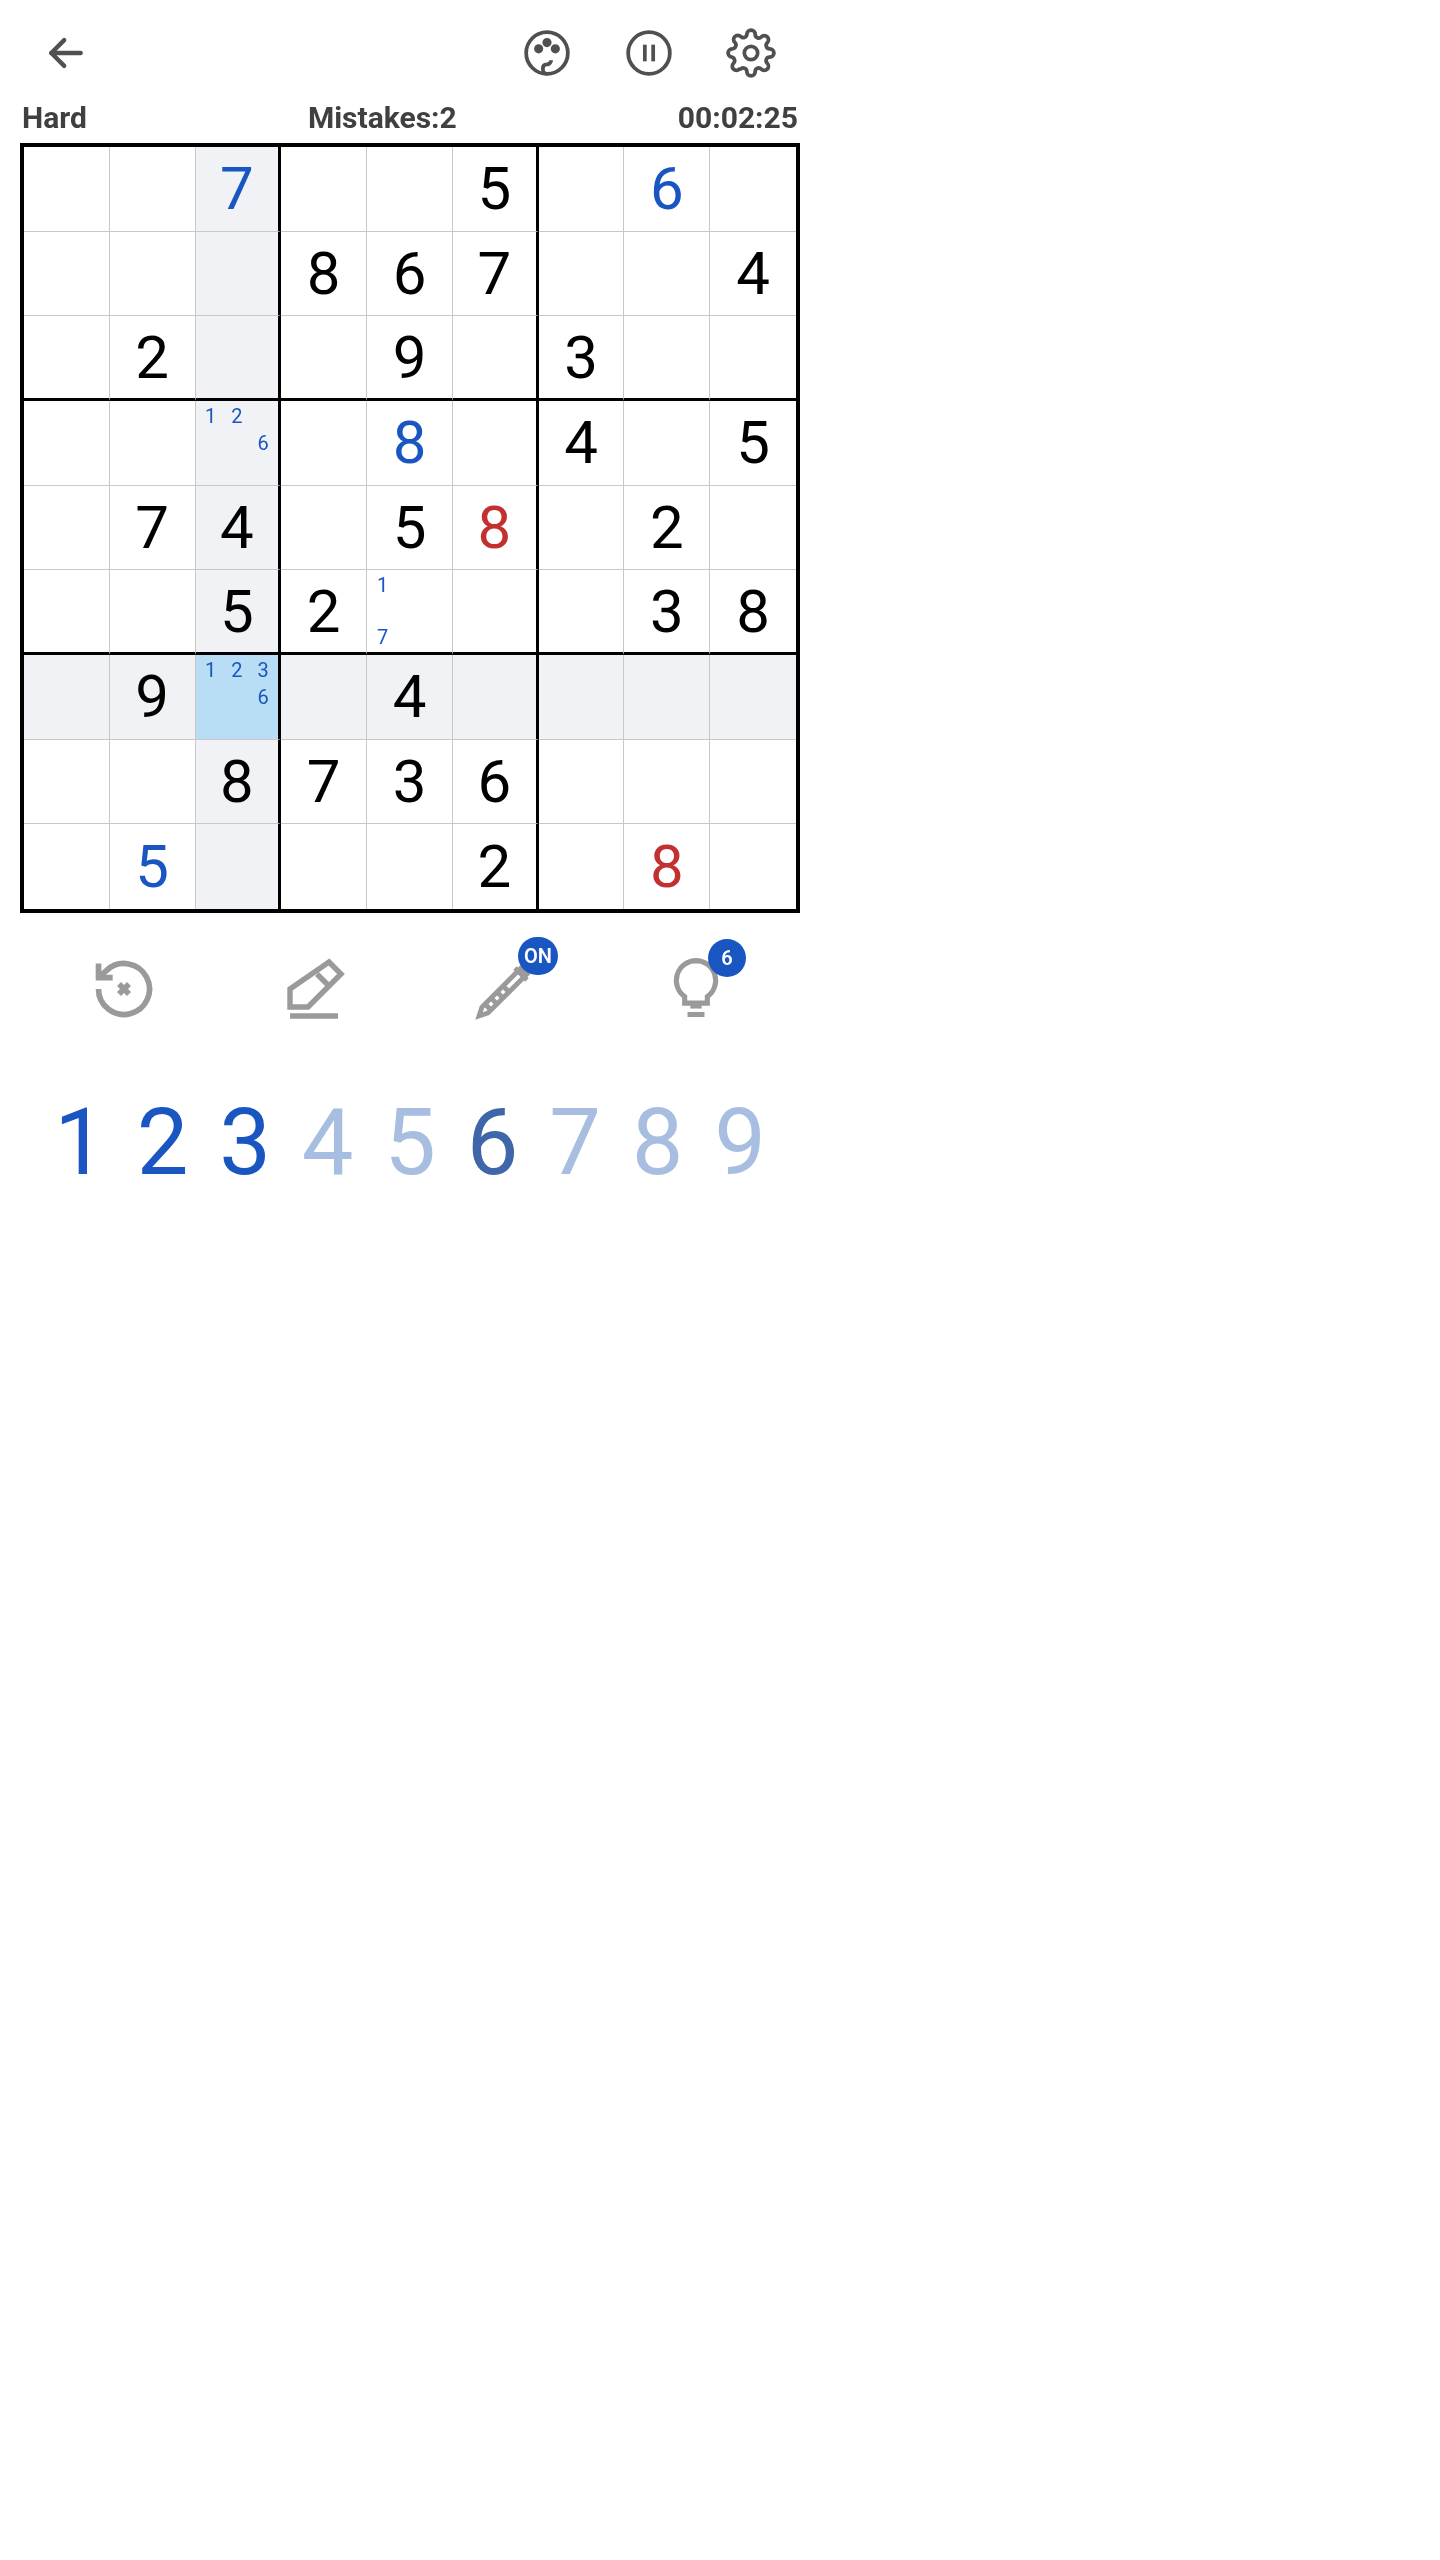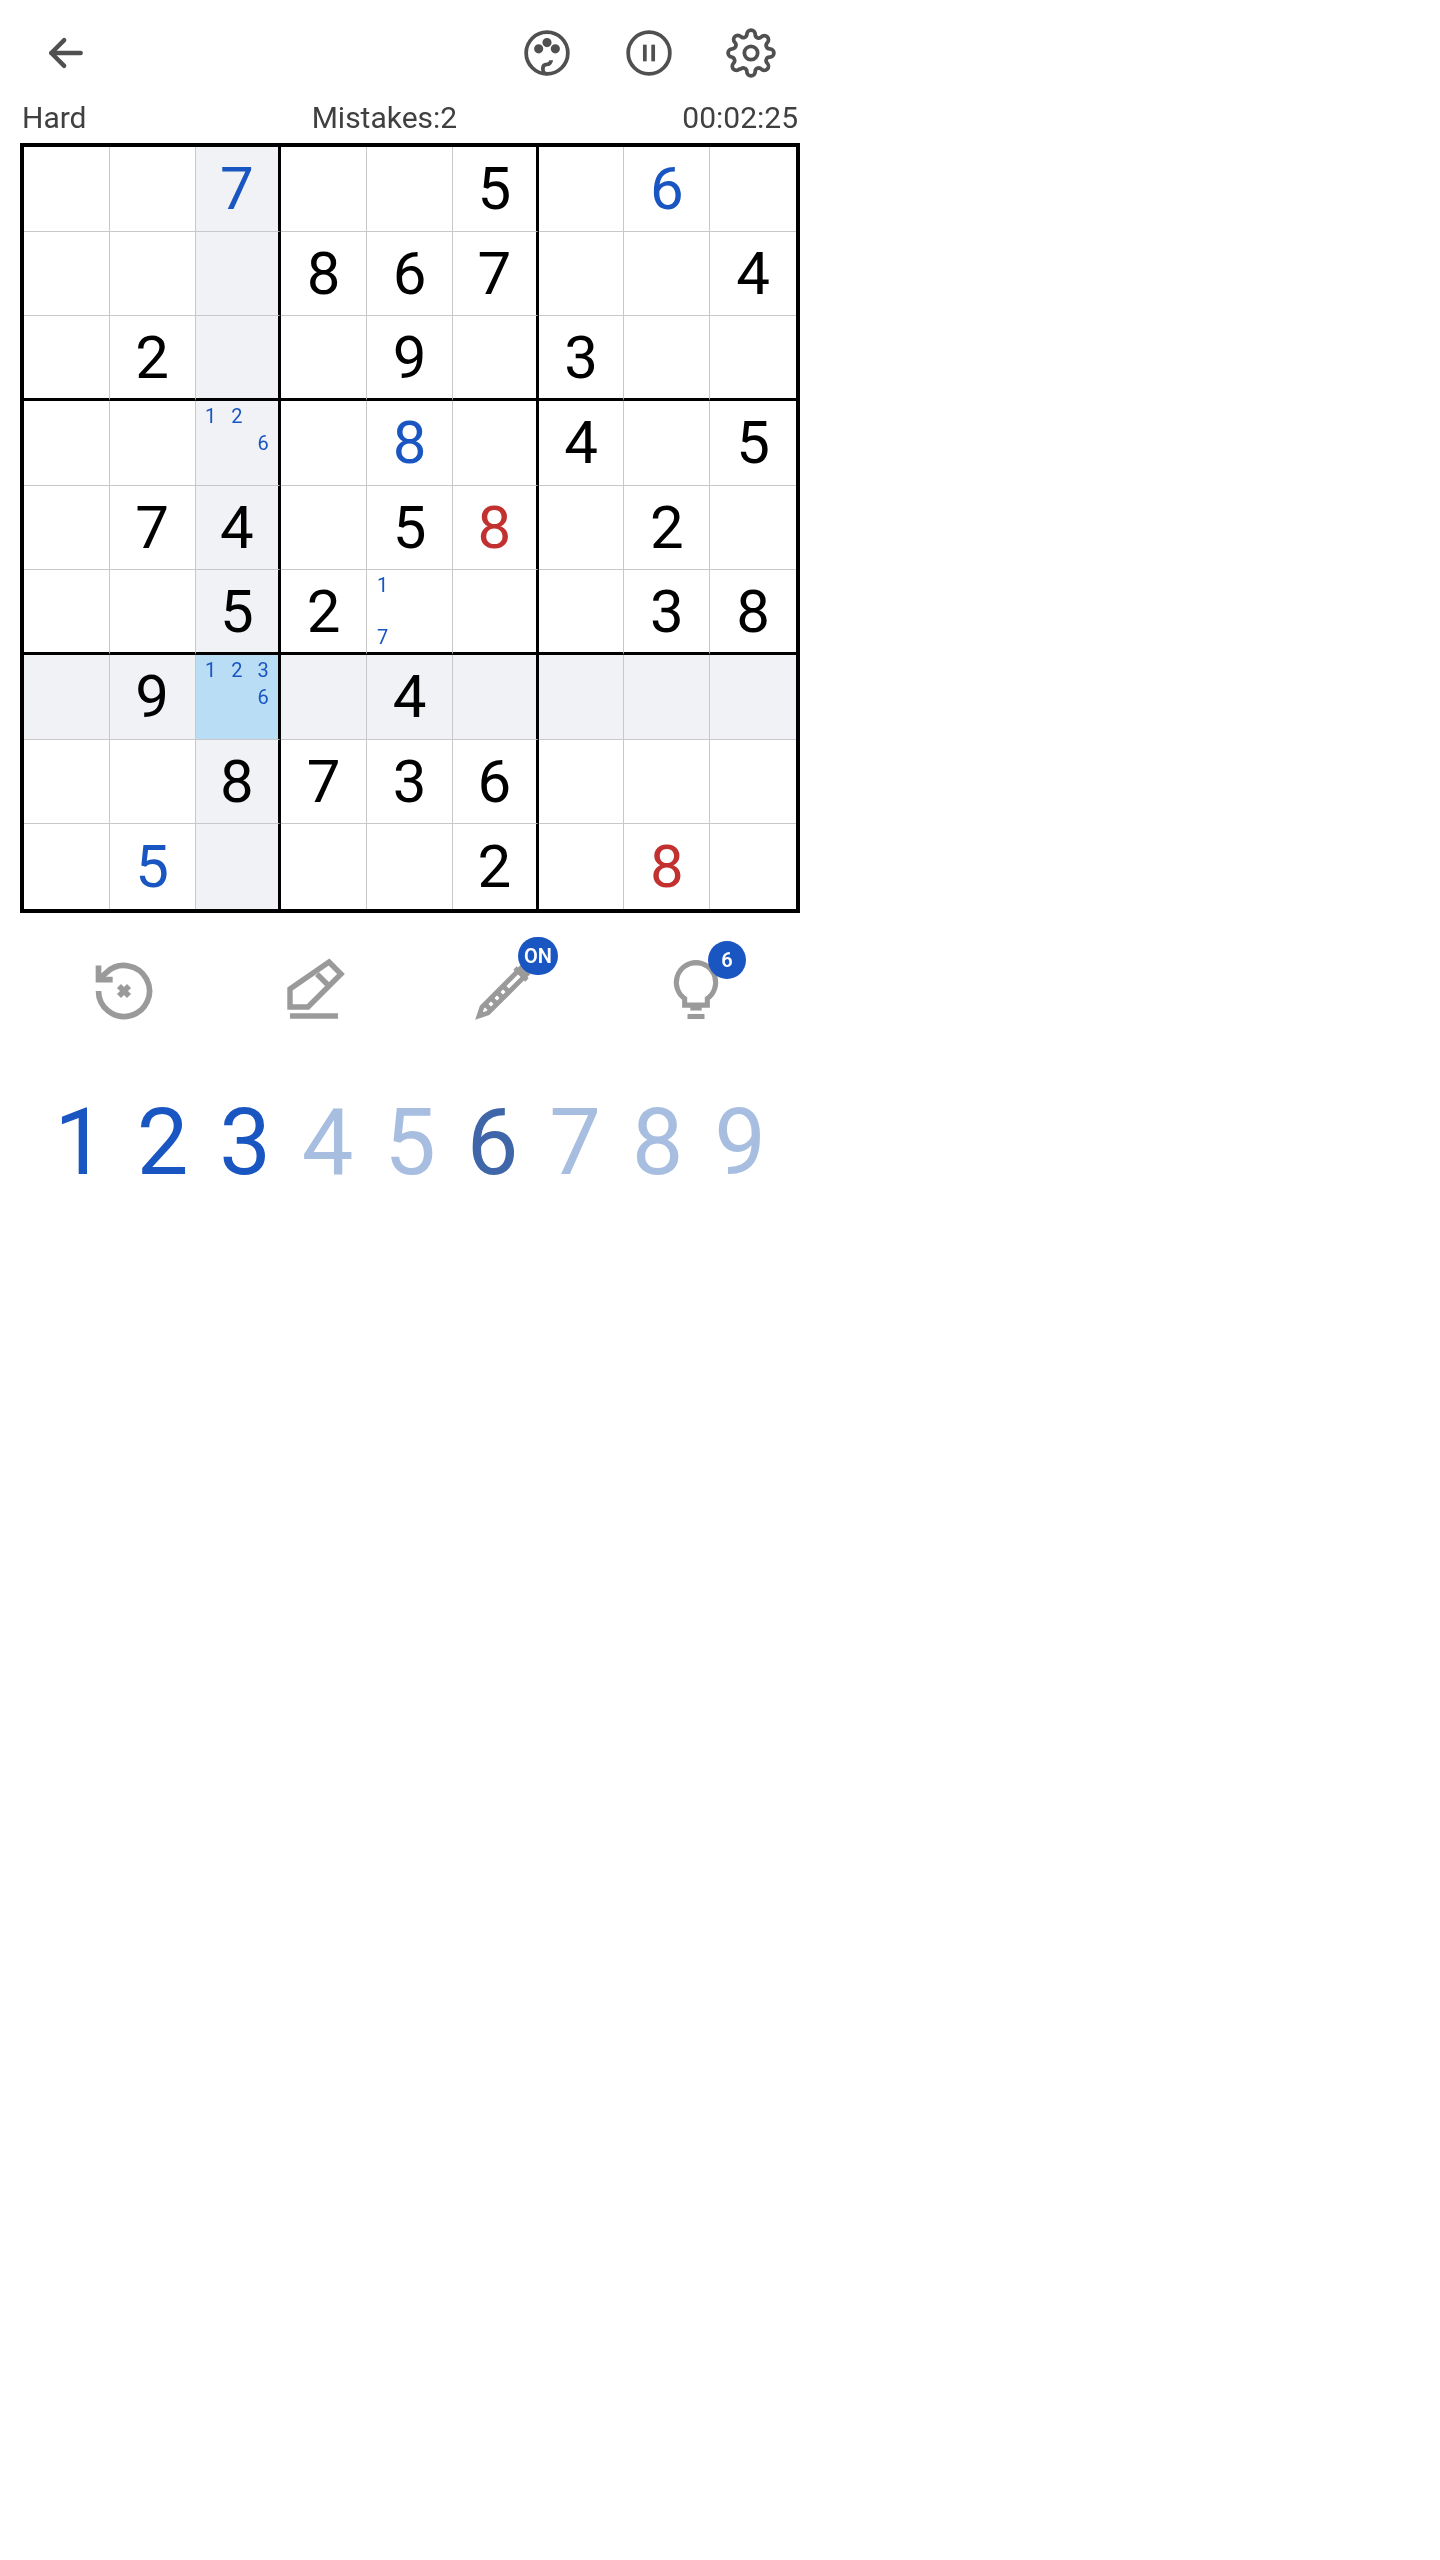--- a/index.html
+++ b/index.html
@@ -24,20 +24,21 @@
     align-items: center;
   }
   .icon-btn { cursor: pointer; }
   .status-row {
     display: flex;
     justify-content: space-between;
     align-items: center;
     padding: 0 22px 8px 22px;
     font-size: 30px;
     color: #404040;
+    font-weight: bold;
   }
   .board {
     margin: 0 20px;
     width: 780px;
     height: 770px;
     border: 4px solid #000;
     position: relative;
     display: grid;
     grid-template-columns: repeat(9, 1fr);
     grid-template-rows: repeat(9, 1fr);
@@ -66,21 +67,21 @@
     display: grid;
     grid-template-columns: repeat(3,1fr);
     grid-template-rows: repeat(3,1fr);
     font-size: 20px;
     color: #1a56c2;
   }
   .notes span { display:flex; align-items:center; justify-content:center; }
   .tools {
     display: flex;
     justify-content: space-around;
-    align-items: flex-end;
+    align-items: center;
     padding: 40px 30px 30px 30px;
   }
   .tool { position: relative; cursor: pointer; }
   .badge {
     position: absolute;
     top: -16px; right: -16px;
     min-width: 38px; height: 38px;
     border-radius: 19px;
     background: #1a56c2;
     color: #fff;

